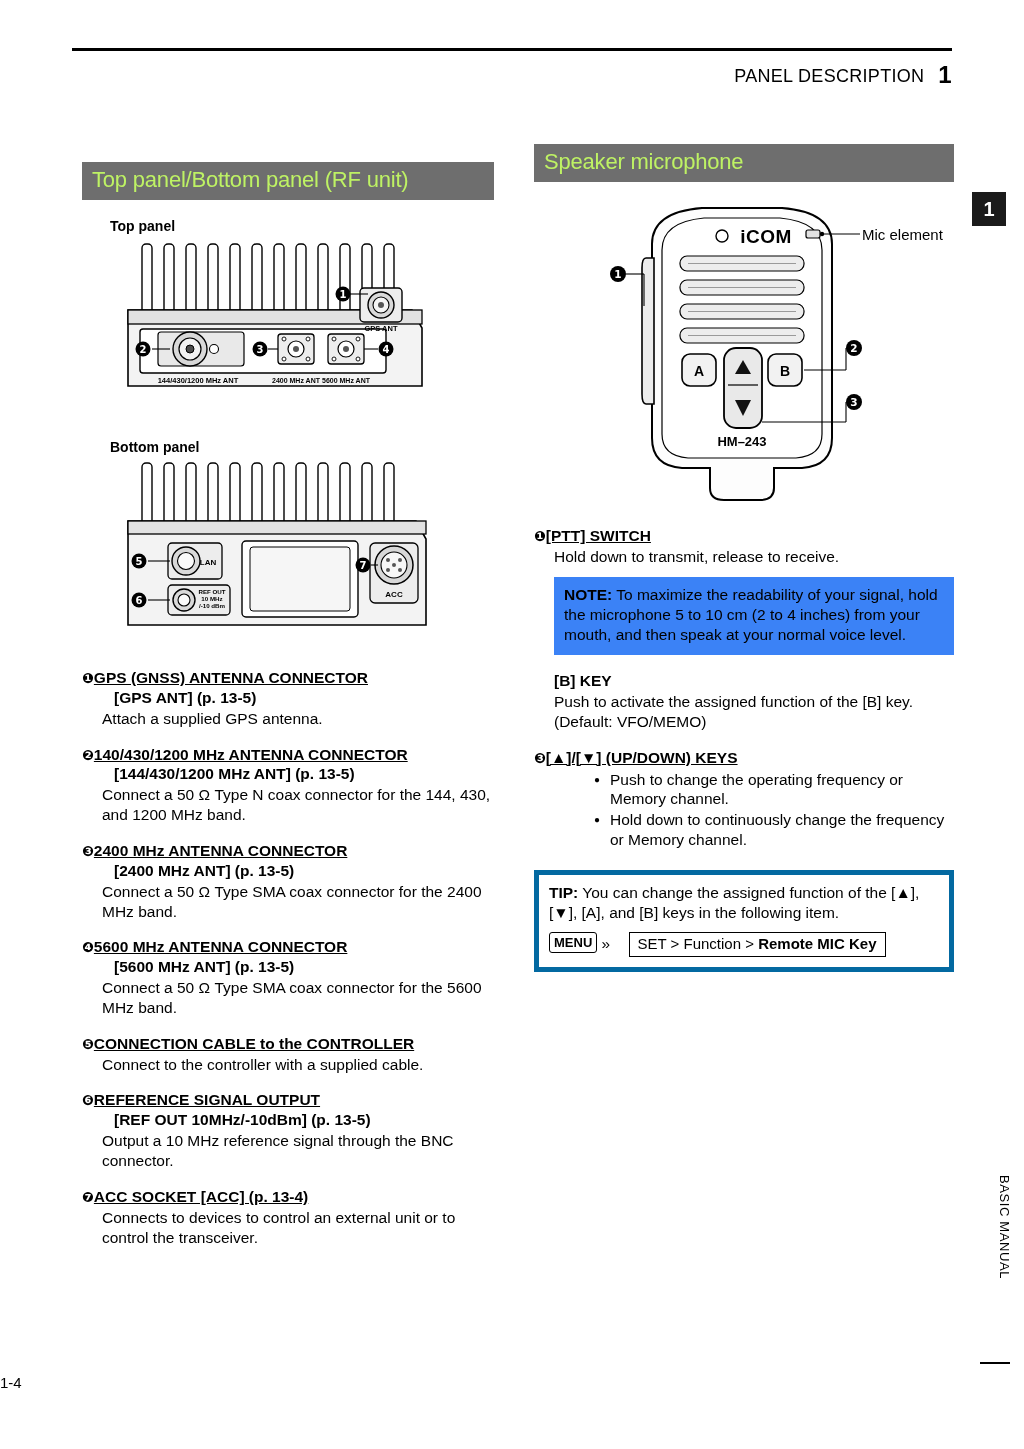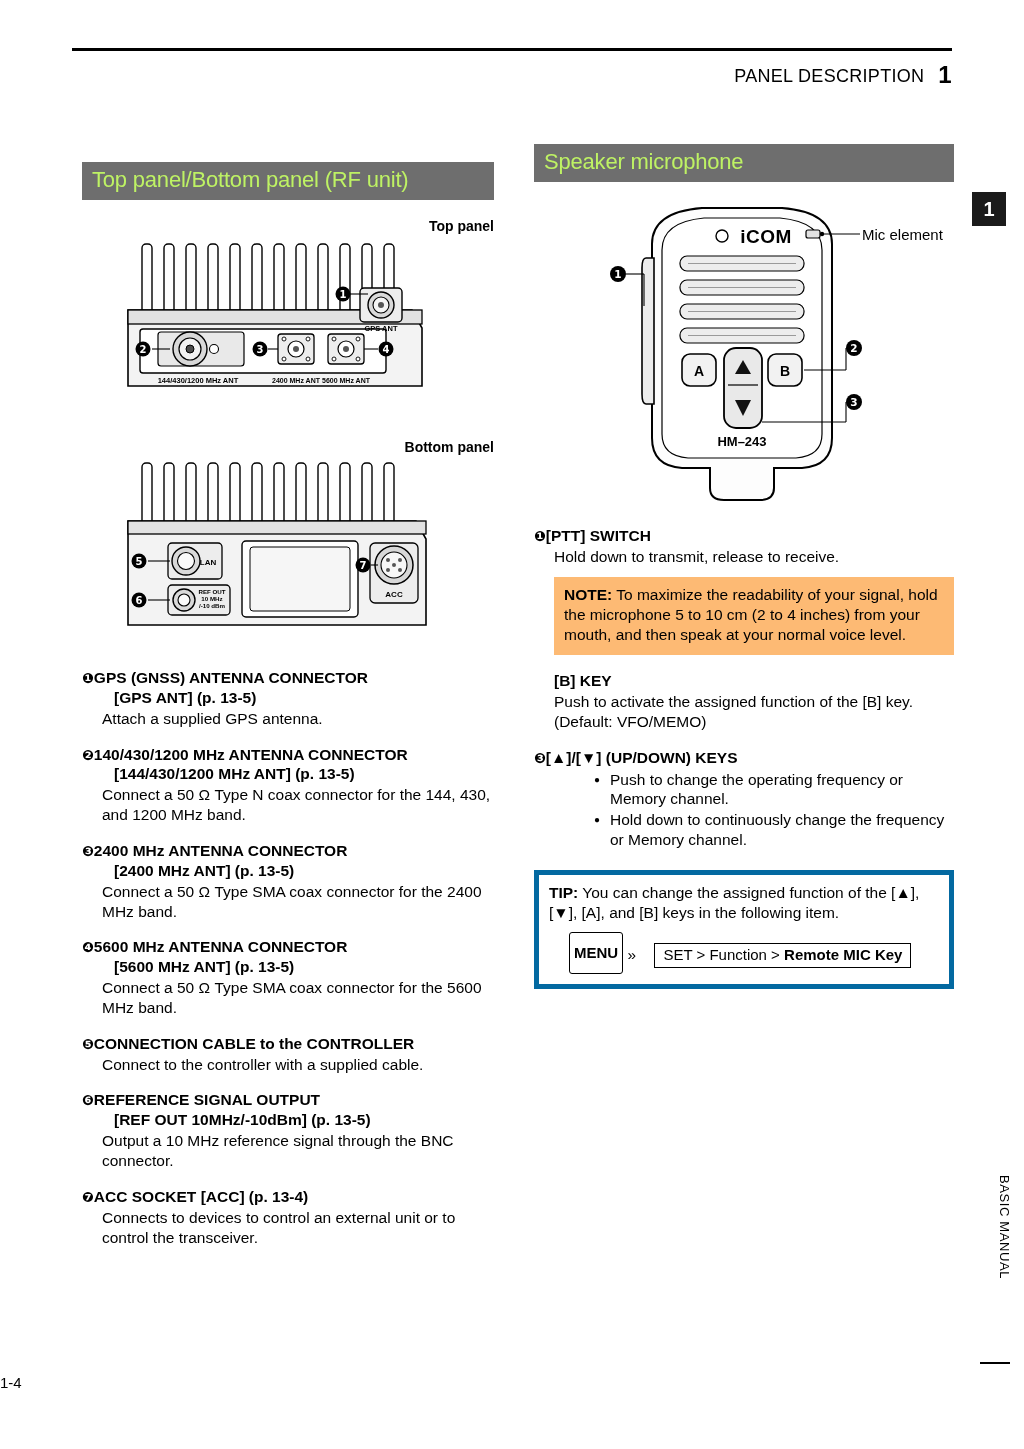--- a/index.html
+++ b/index.html
@@ -78,79 +78,77 @@
     font-size: 22px;
     font-weight: normal;
     padding: 5px 10px 7px 10px;
     letter-spacing: -0.2px;
   }
 
   .subhead {
     font-size: 14px;
     font-weight: bold;
     margin: 18px 0 2px 28px;
-    text-align: right;
   }
 
   
   .fig { position: relative; }
   svg { display: block; }
 
   
   .entry { margin-top: 16px; font-size: 15.5px; line-height: 1.28; }
   .entry .num {
     font-family: "DejaVu Sans", sans-serif;
     font-size: 14px;
     font-weight: bold;
   }
-  .entry .ttl { font-weight: bold; }
+  .entry .ttl { font-weight: bold; text-decoration: underline; }
   .entry .desc { margin-left: 20px; margin-top: 1px; }
   .entry .sub  { margin-left: 32px; font-weight: bold; }
 
   .bullet-list { margin: 2px 0 0 20px; }
   .bullet-list li {
     list-style: none;
     position: relative;
     padding-left: 16px;
     margin-top: 1px;
   }
   .bullet-list li:before {
     content: "\25CF";
     position: absolute;
     left: 0; top: 0;
     font-size: 10px;
     line-height: 20px;
   }
 
   .note-box {
-    background: #fdba74;
+    background: #3b82f6;
     padding: 8px 10px 10px 10px;
     margin: 10px 0 0 20px;
     font-size: 15.5px;
     line-height: 1.3;
     width: 400px;
   }
   .note-box b { font-weight: bold; }
 
   .tip-box {
     border: 5px solid #0369a1;
     padding: 8px 10px 10px 10px;
     margin-top: 20px;
     font-size: 15.5px;
     line-height: 1.32;
   }
   .menu-chip {
     display: inline-block;
     border: 1px solid #000;
     border-radius: 3px;
-    font-size: 15px;
+    font-size: 13px;
     font-weight: bold;
-    padding: 10px 4px;
+    padding: 1px 4px;
     vertical-align: 2px;
-    margin-left: 20px;
   }
   .path-box {
     display: inline-block;
     border: 1px solid #000;
     padding: 1px 8px 2px 8px;
     margin-left: 14px;
     font-size: 15px;
   }
   .path-box b { font-weight: bold; }
 

